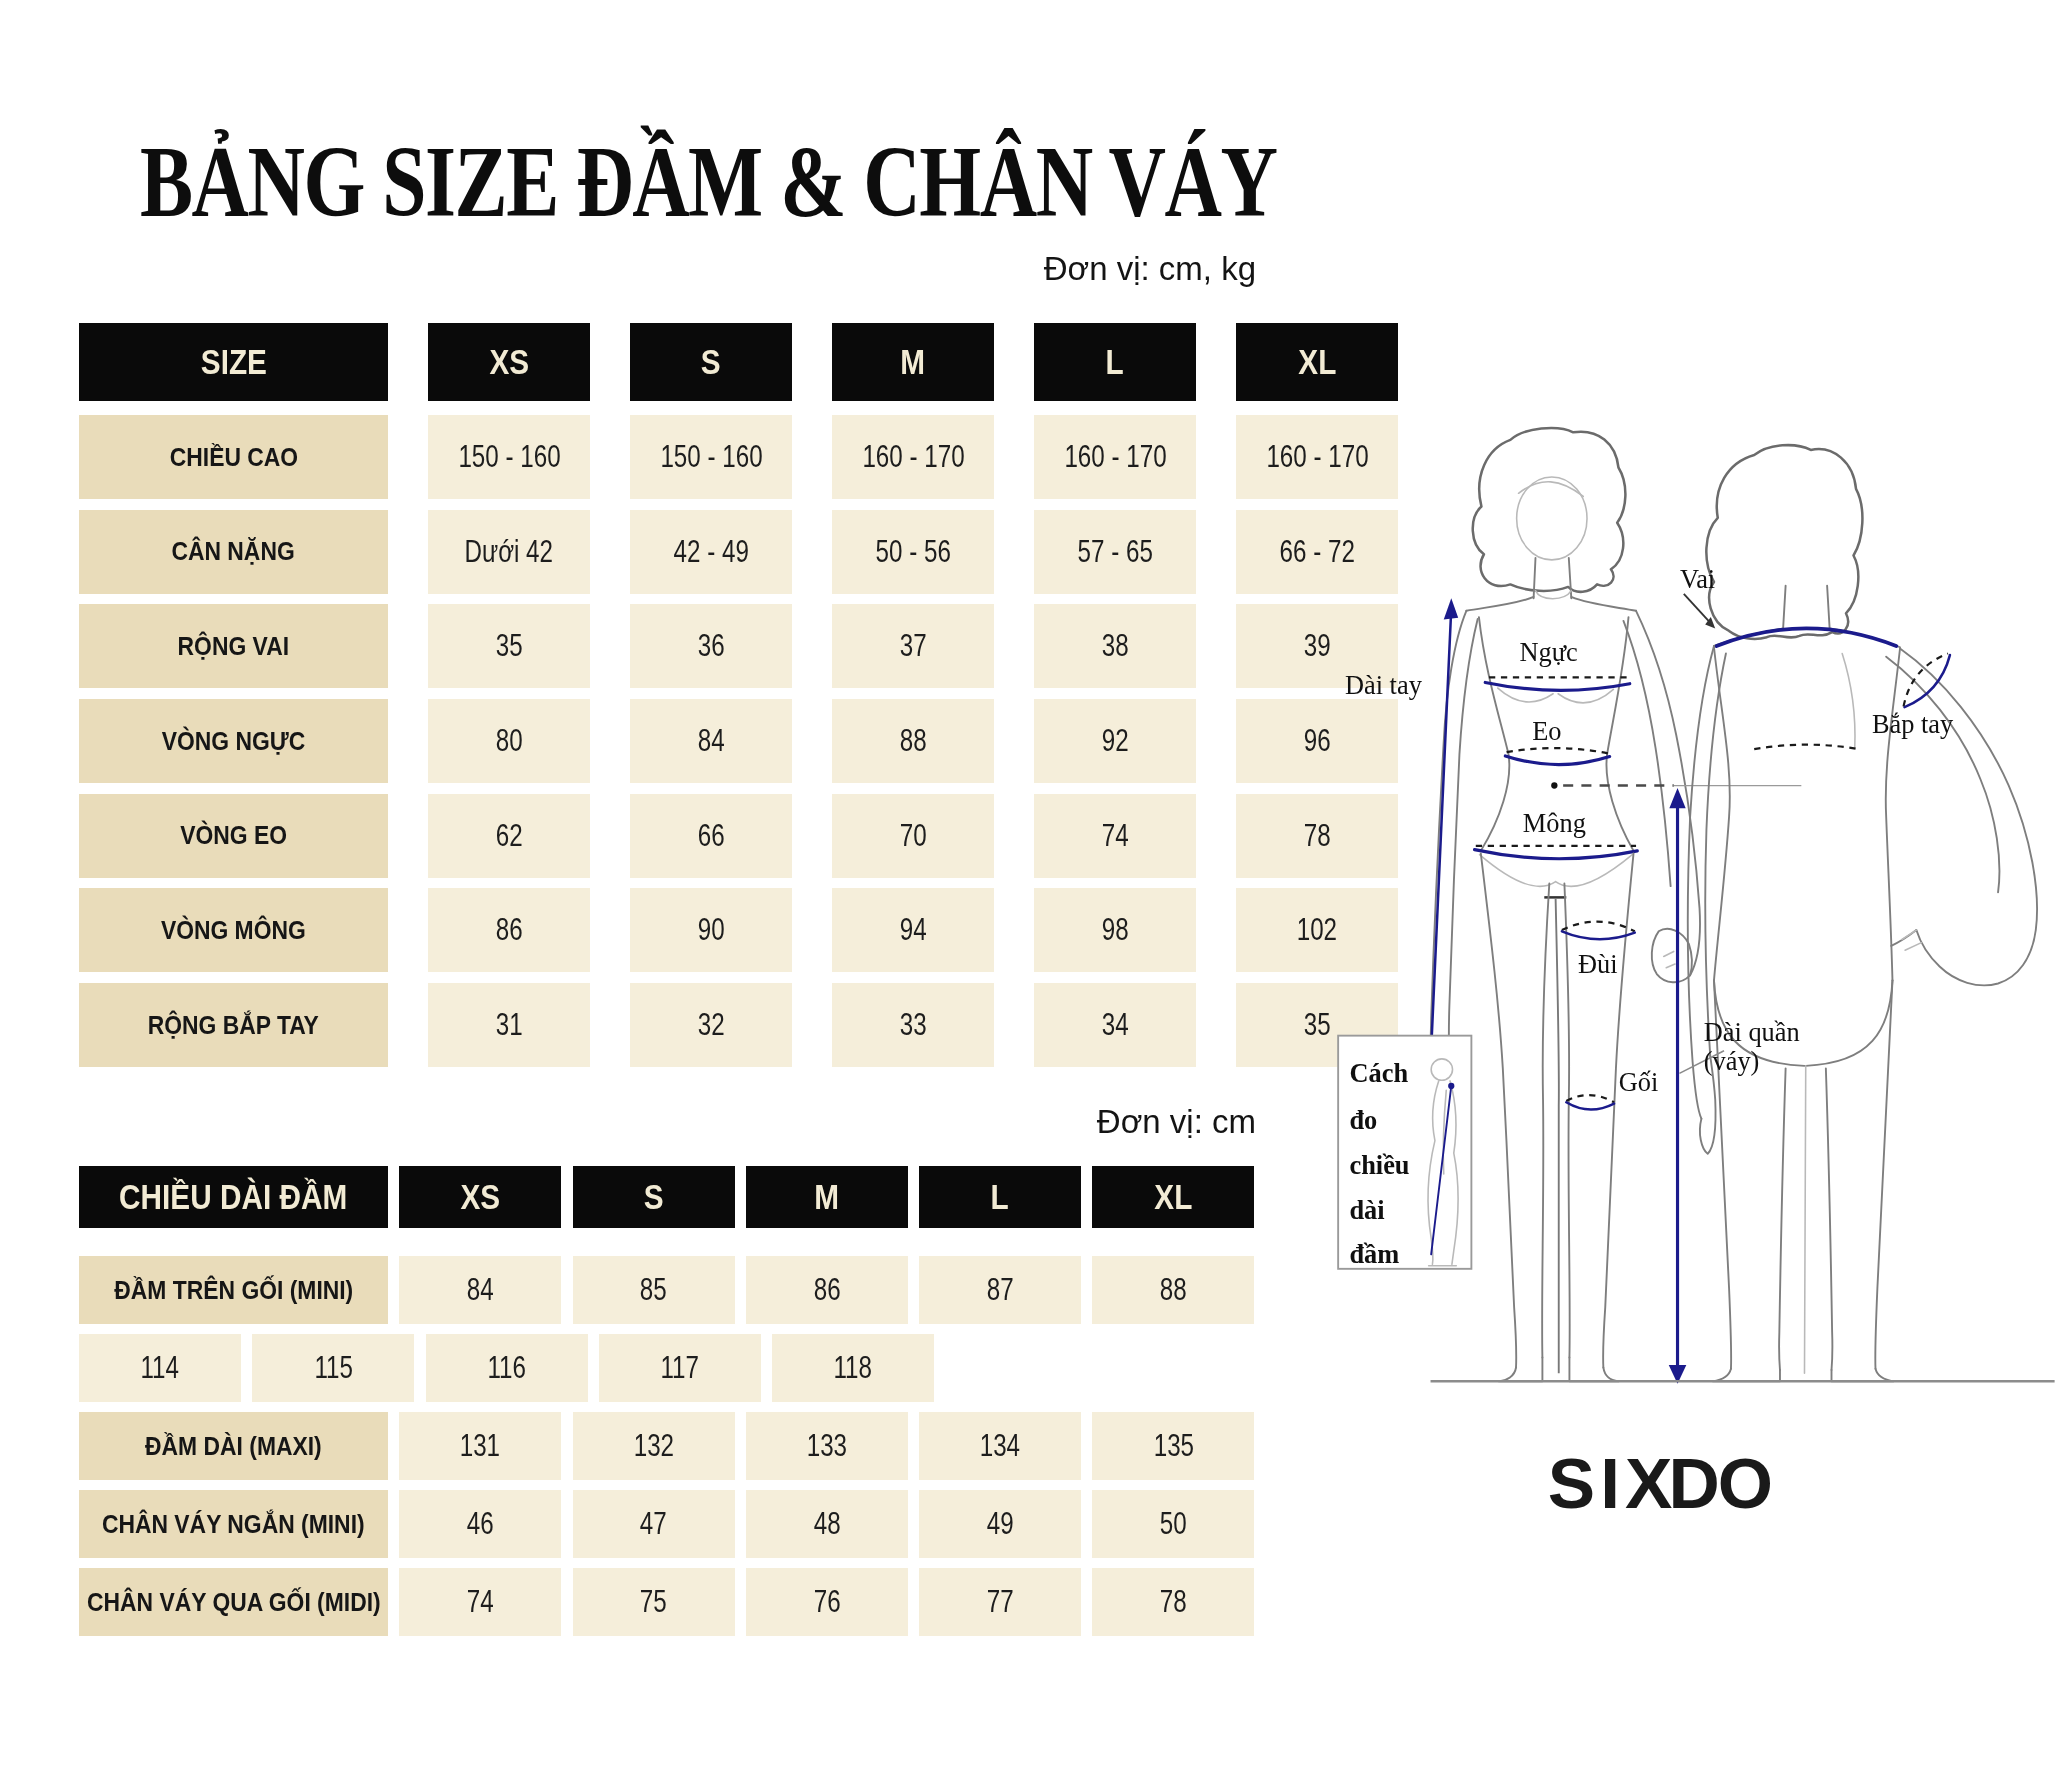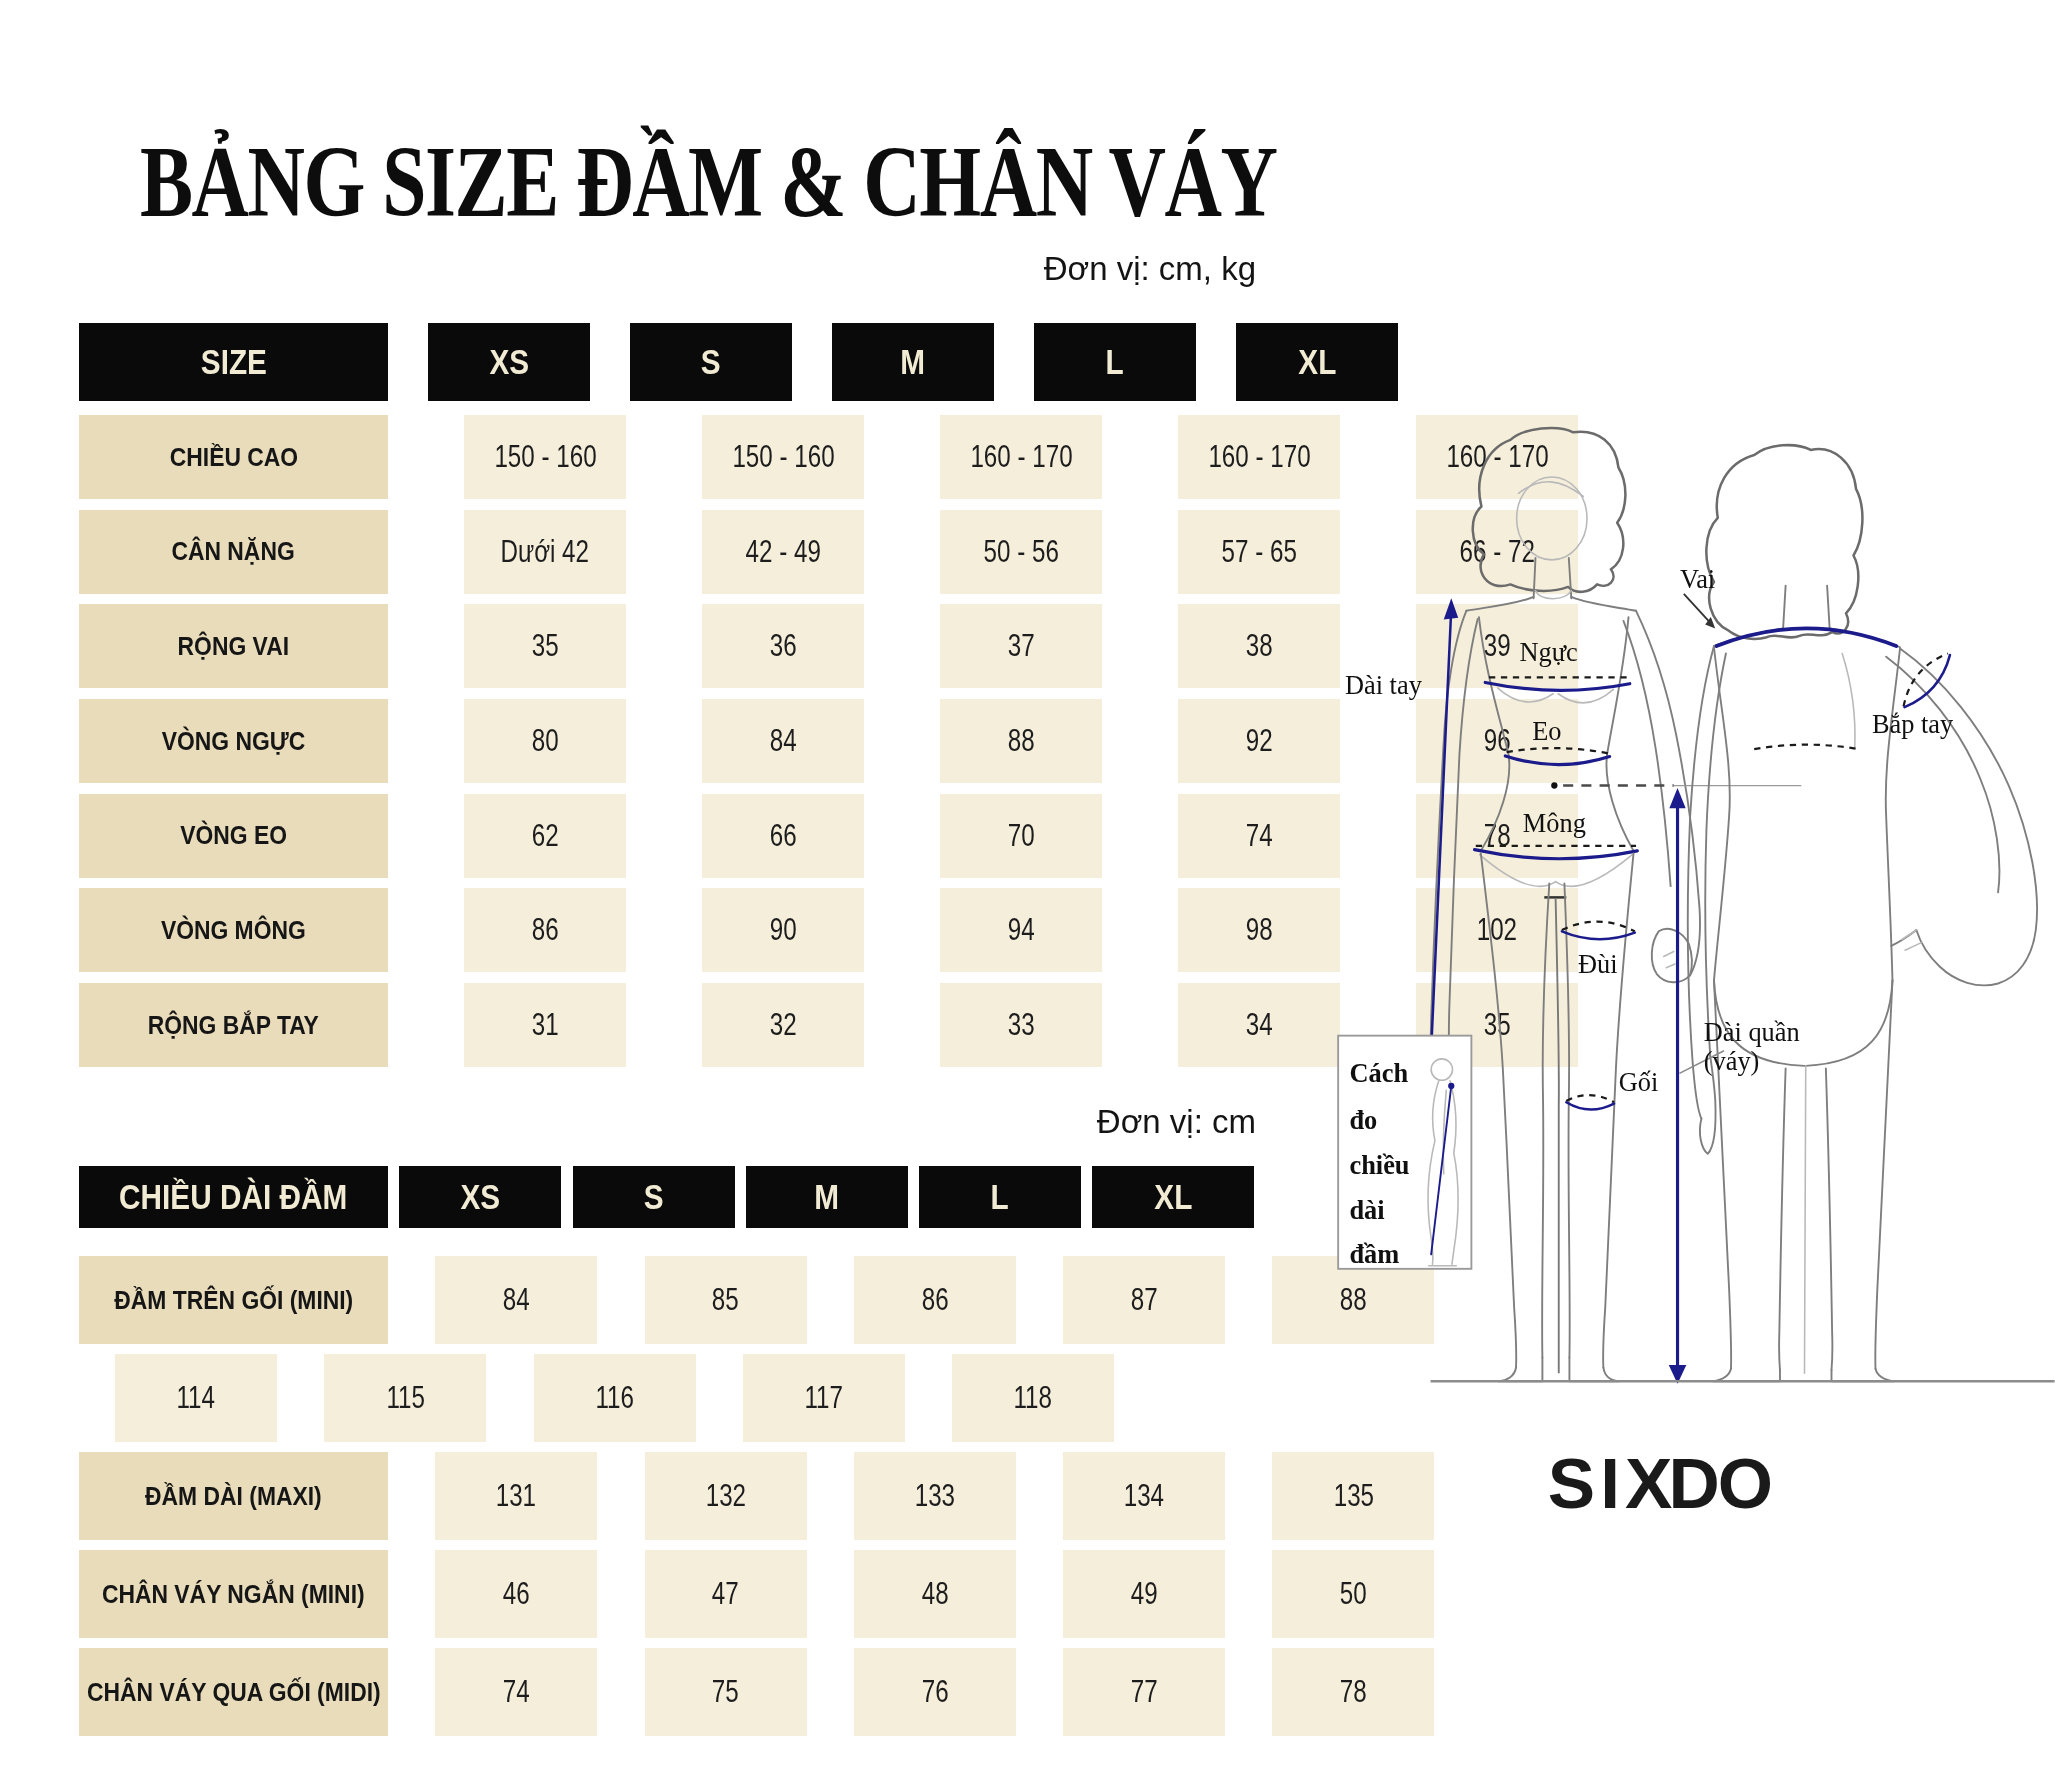--- a/index.html
+++ b/index.html
@@ -16,28 +16,28 @@
   #unit1{top:250px;}
   #unit2{top:1103px;}
 
   
   .tbl{position:absolute;left:79px;}
   #size-table{top:323px;}
   #length-table{top:1166px;}
   .trow{display:flex;gap:11.3px;}
   #size-table .trow{height:84px;margin-bottom:10.7px;gap:40px;}
   #size-table .trow.head{height:78px;margin-bottom:14px;}
-  #length-table .trow{height:88px;margin-bottom:10px;}
+  #length-table .trow{height:68px;margin-bottom:10px;}
   #length-table .trow.head{height:62px;margin-bottom:28px;}
   .cell{display:flex;align-items:center;justify-content:center;}
   .lblw{width:309px;}
   .valw{width:162px;}
   .hd{background:#0a0a0a;color:#f2ebd4;font-weight:700;font-size:35px;}
   .lbl{background:#e9dcba;color:#161616;font-weight:700;font-size:26px;align-items:center;}
-  .val{background:#f5eeda;color:#1d1d1d;font-size:31px;margin-left:36px;}
+  .val{background:#f5eeda;color:#1d1d1d;font-size:31px;}
   .ct{display:inline-block;white-space:nowrap;}
   .hd .ct{transform:scaleX(.85);}
   .lbl .ct{transform:scaleX(.88);}
   .val .ct{transform:scaleX(.78);}
 
   
   #diagram{position:absolute;left:1289px;top:377px;}
   .g{stroke:#7e7e7e;stroke-width:3;fill:none;stroke-linejoin:round;stroke-linecap:round;}
   .gd{stroke:#6b6b6b;stroke-width:4;fill:none;stroke-linejoin:round;stroke-linecap:round;}
   .g2{stroke:#b9b9b9;stroke-width:2.5;fill:none;stroke-linecap:round;}

